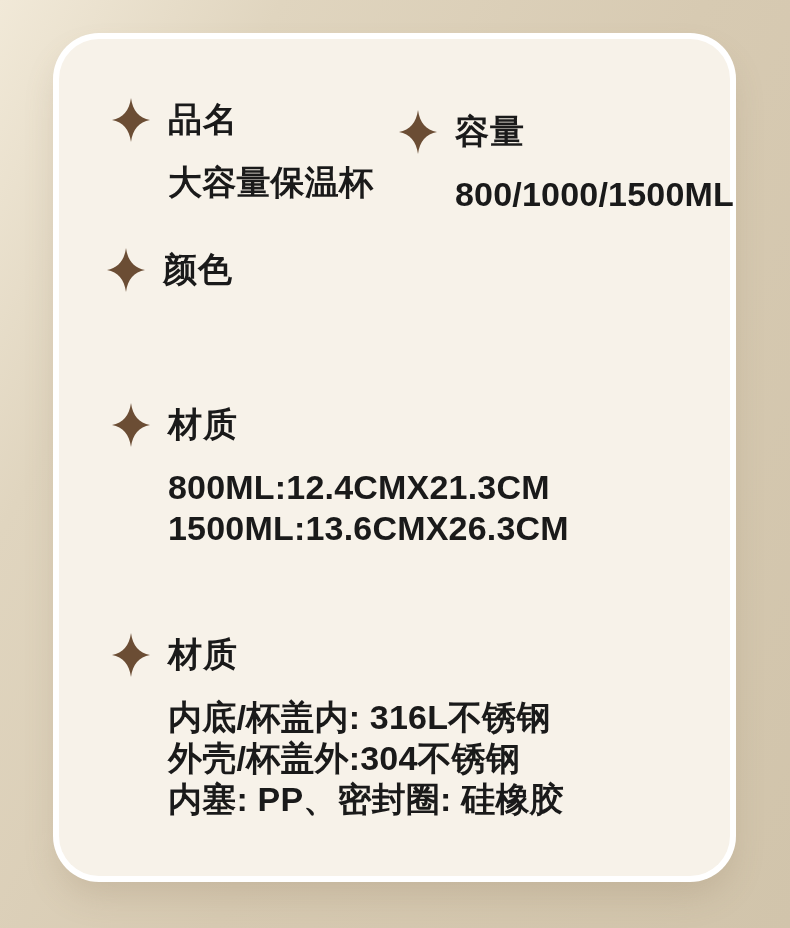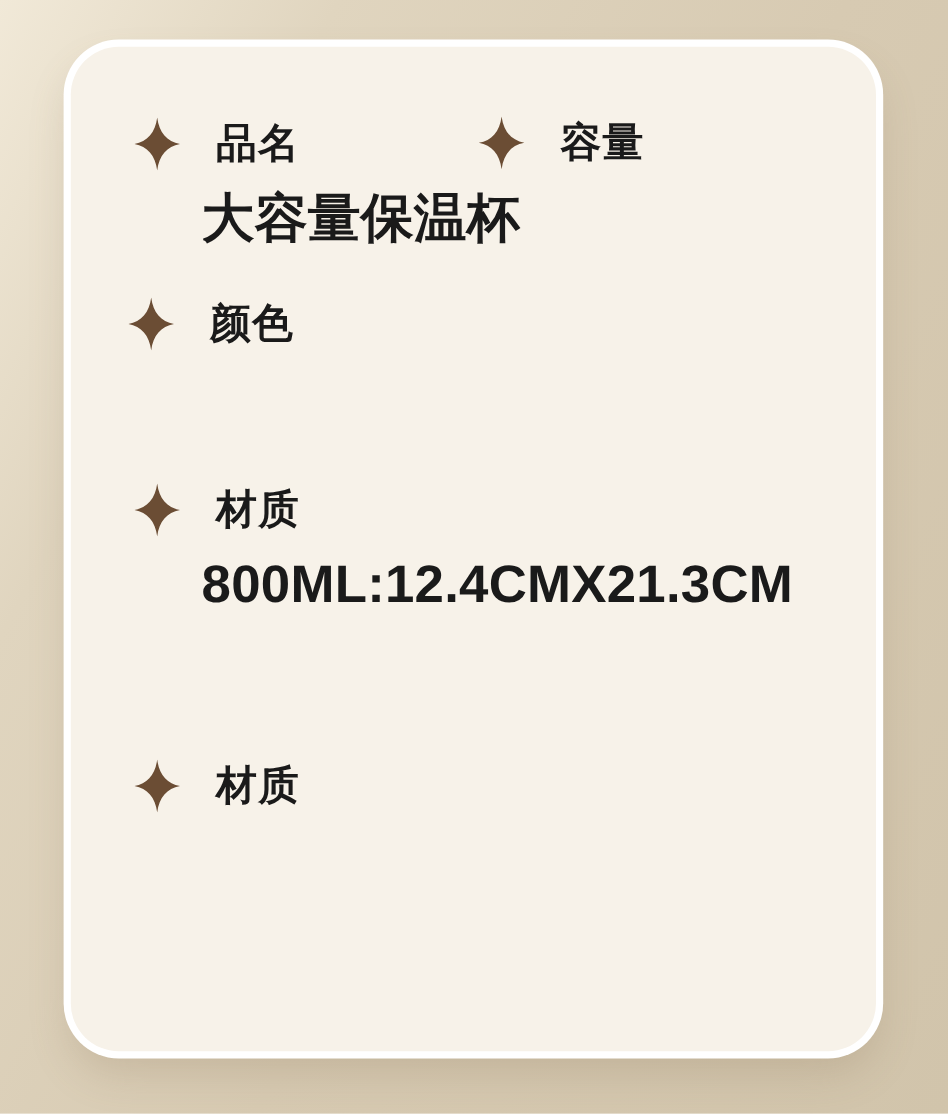--- a/index.html
+++ b/index.html
@@ -20,26 +20,26 @@
   .card{
     position:absolute;left:59px;top:39px;width:671px;height:837px;
     background:var(--card-bg);
     border-radius:40px;
     box-shadow:0 0 0 6px var(--card-border),0 18px 34px rgba(130,108,80,0.22);
   }
   .spec{position:absolute;}
   .hdr{display:flex;align-items:center;height:44px;}
   .sparkle{width:38px;height:44px;flex:0 0 38px;margin-right:18px;fill:var(--sparkle);}
   .label{
-    margin:12px;font-size:34px;font-weight:700;color:var(--text);
+    margin:0;font-size:34px;font-weight:700;color:var(--text);
     letter-spacing:1px;white-space:nowrap;
   }
   .vals{margin:20px 0 0 56px;}
   .val{
-    margin:0;font-size:44px;font-weight:700;color:var(--text);
+    margin:0;font-size:34px;font-weight:700;color:var(--text);
     line-height:41px;white-space:nowrap;letter-spacing:0.2px;
   }
 </style>
 </head>
 <body>
 
 <div class="page">
   <div class="card">
 
     <section class="spec" style="left:53px;top:59px">
@@ -47,26 +47,29 @@
         <svg class="sparkle" viewBox="0 0 40 40" preserveAspectRatio="none">
           <path d="M20 0 C21.8 11.5 28.5 18.2 40 20 C28.5 21.8 21.8 28.5 20 40 C18.2 28.5 11.5 21.8 0 20 C11.5 18.2 18.2 11.5 20 0 Z"></path>
         </svg>
         <h2 class="label">品名</h2>
       </div>
       <div class="vals">
         <p class="val">大容量保温杯</p>
       </div>
     </section>
 
-    <section class="spec" style="left:340px;top:58px">
+    <section class="spec" style="left:340px;top:71px">
       <div class="hdr">
         <svg class="sparkle" viewBox="0 0 40 40" preserveAspectRatio="none">
           <path d="M20 0 C21.8 11.5 28.5 18.2 40 20 C28.5 21.8 21.8 28.5 20 40 C18.2 28.5 11.5 21.8 0 20 C11.5 18.2 18.2 11.5 20 0 Z"></path>
         </svg>
         <h2 class="label">容量</h2>
+      </div>
+      <div class="vals">
+        <p class="val">800/1000/1500ML</p>
       </div>
     </section>
 
     <section class="spec" style="left:48px;top:209px">
       <div class="hdr">
         <svg class="sparkle" viewBox="0 0 40 40" preserveAspectRatio="none">
           <path d="M20 0 C21.8 11.5 28.5 18.2 40 20 C28.5 21.8 21.8 28.5 20 40 C18.2 28.5 11.5 21.8 0 20 C11.5 18.2 18.2 11.5 20 0 Z"></path>
         </svg>
         <h2 class="label">颜色</h2>
       </div>
@@ -74,26 +77,32 @@
 
     <section class="spec" style="left:53px;top:364px">
       <div class="hdr">
         <svg class="sparkle" viewBox="0 0 40 40" preserveAspectRatio="none">
           <path d="M20 0 C21.8 11.5 28.5 18.2 40 20 C28.5 21.8 21.8 28.5 20 40 C18.2 28.5 11.5 21.8 0 20 C11.5 18.2 18.2 11.5 20 0 Z"></path>
         </svg>
         <h2 class="label">材质</h2>
       </div>
       <div class="vals">
         <p class="val">800ML:12.4CMX21.3CM</p>
+        <p class="val">1500ML:13.6CMX26.3CM</p>
       </div>
     </section>
 
     <section class="spec" style="left:53px;top:594px">
       <div class="hdr">
         <svg class="sparkle" viewBox="0 0 40 40" preserveAspectRatio="none">
           <path d="M20 0 C21.8 11.5 28.5 18.2 40 20 C28.5 21.8 21.8 28.5 20 40 C18.2 28.5 11.5 21.8 0 20 C11.5 18.2 18.2 11.5 20 0 Z"></path>
         </svg>
         <h2 class="label">材质</h2>
       </div>
+      <div class="vals">
+        <p class="val">内底/杯盖内: 316L不锈钢</p>
+        <p class="val">外壳/杯盖外:304不锈钢</p>
+        <p class="val">内塞: PP、密封圈: 硅橡胶</p>
+      </div>
     </section>
 
   </div>
 </div>
 
 </body></html>

